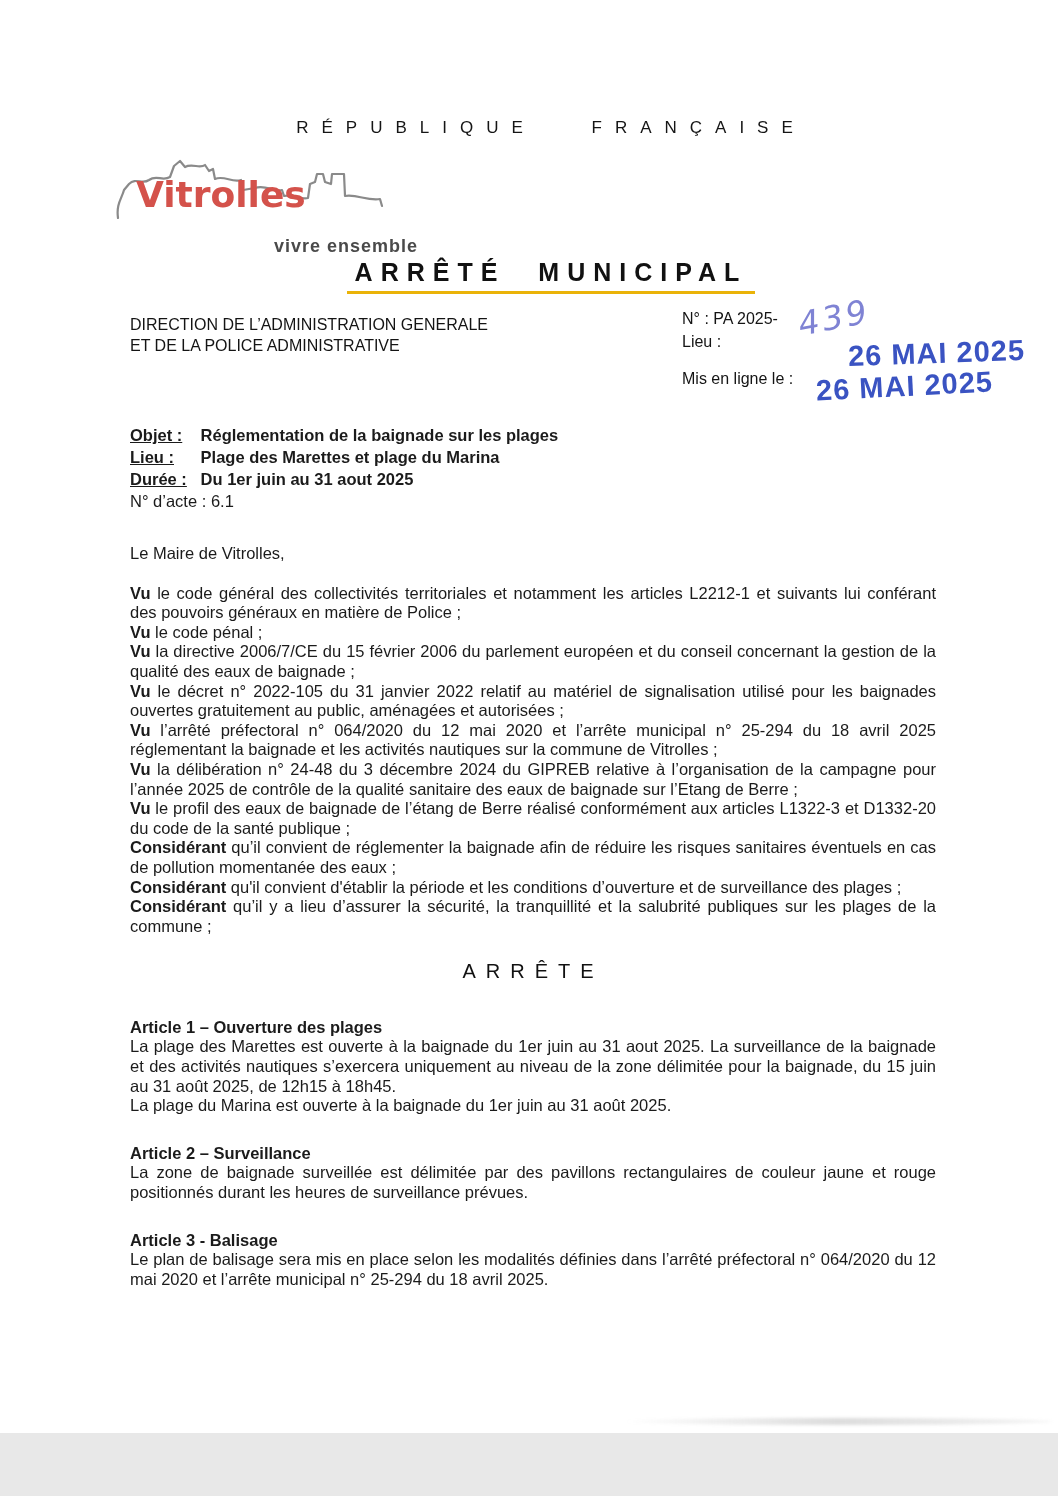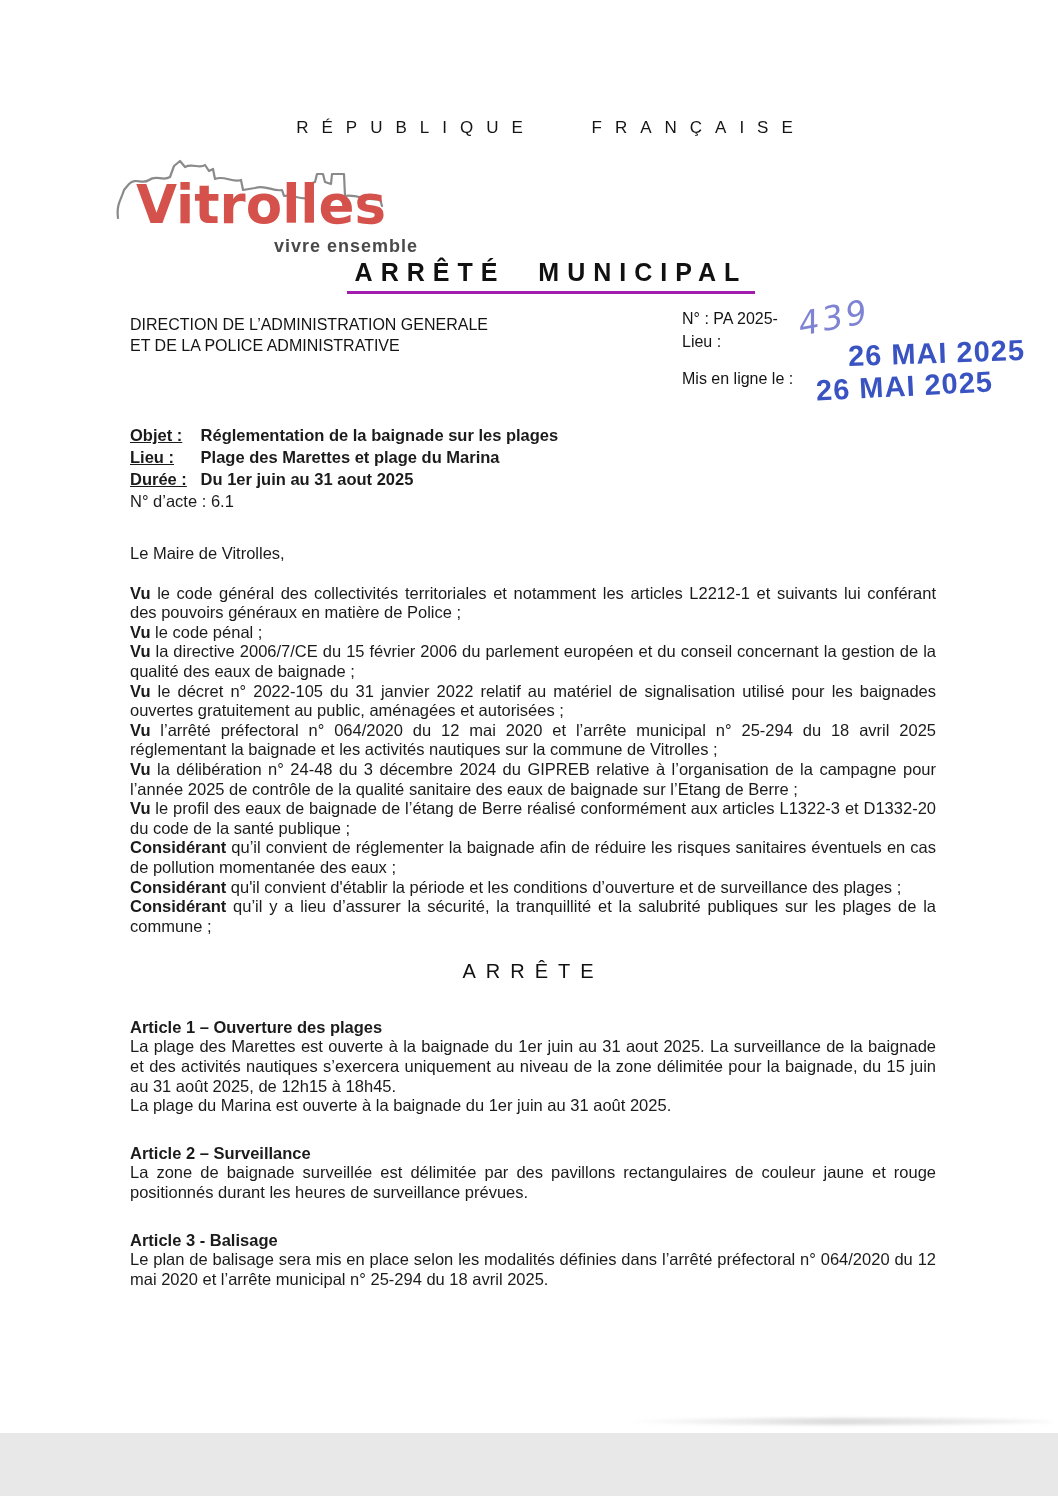--- a/index.html
+++ b/index.html
@@ -8,31 +8,31 @@
     font-family:"Liberation Sans",sans-serif;color:#1b1b1b;overflow:hidden;padding-left:44px;
   }
   
   .republic{
     position:absolute;top:118px;left:0;width:100%;text-align:center;
     font-size:17px;letter-spacing:13px;word-spacing:38px;color:#151515;white-space:nowrap;
   }
   .logo{position:absolute;left:126px;top:142px;width:310px;height:120px;}
   .logo-skyline{position:absolute;left:-14px;top:2px;}
   .logo-text{
-    position:absolute;left:10px;top:32px;font-size:53px;font-weight:bold;
+    position:absolute;left:10px;top:32px;font-size:36px;font-weight:bold;
     color:#d4524b;letter-spacing:0px;font-family:"DejaVu Sans",sans-serif;
   }
   .logo-tagline{
     position:absolute;left:0;top:94px;width:310px;text-align:right;padding-right:18px;
     box-sizing:border-box;font-size:18px;font-weight:bold;color:#4a4a4a;letter-spacing:1px;
   }
   .doc-title{position:absolute;top:258px;left:0;width:100%;text-align:center;}
   .doc-title span{
     display:inline-block;font-size:25px;font-weight:bold;letter-spacing:8px;word-spacing:18px;
-    color:#111;border-bottom:3px solid #a21caf;padding:0 8px 4px 8px;white-space:nowrap;
+    color:#111;border-bottom:3px solid #eab308;padding:0 8px 4px 8px;white-space:nowrap;
   }
   
   .dept{position:absolute;left:130px;top:314px;font-size:16px;line-height:21px;color:#141414;}
   .meta{position:absolute;left:682px;top:310px;width:380px;font-size:16px;color:#141414;}
   .meta-line{height:23px;position:relative;}
   .meta-line.online{margin-top:14px;}
   .handwritten{
     position:absolute;left:116px;top:-12px;font-size:33px;color:#7f83d4;
     transform:rotate(-11deg);font-style:italic;font-family:"DejaVu Sans",sans-serif;letter-spacing:3px;
   }

